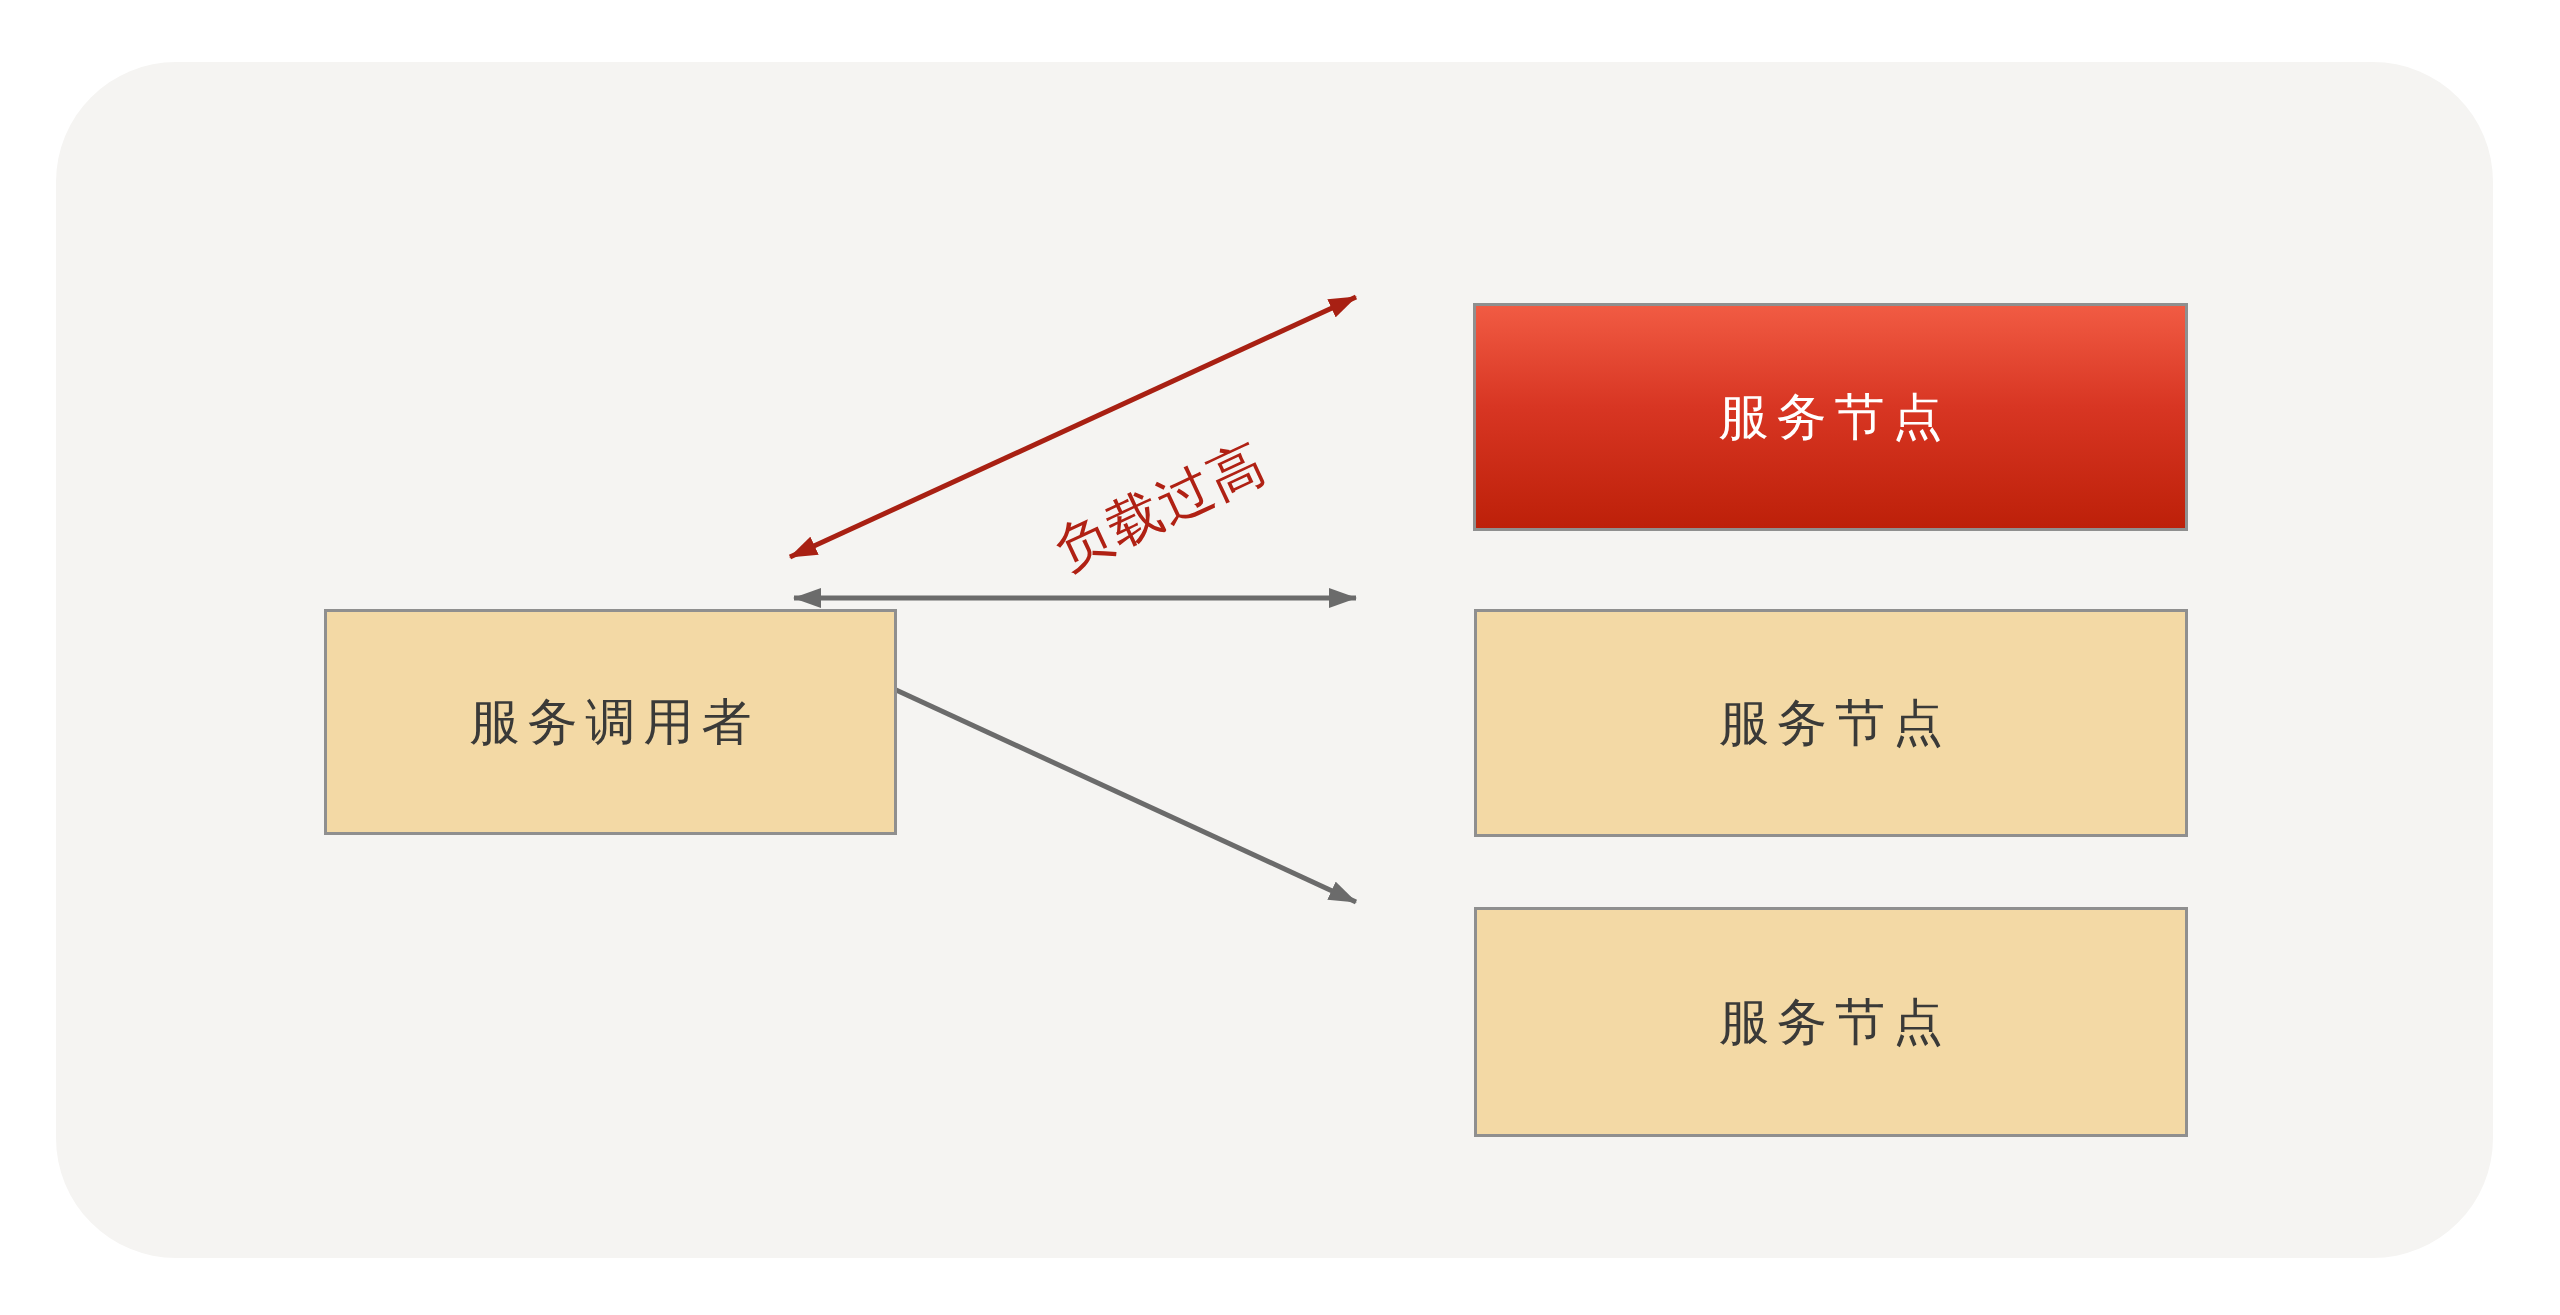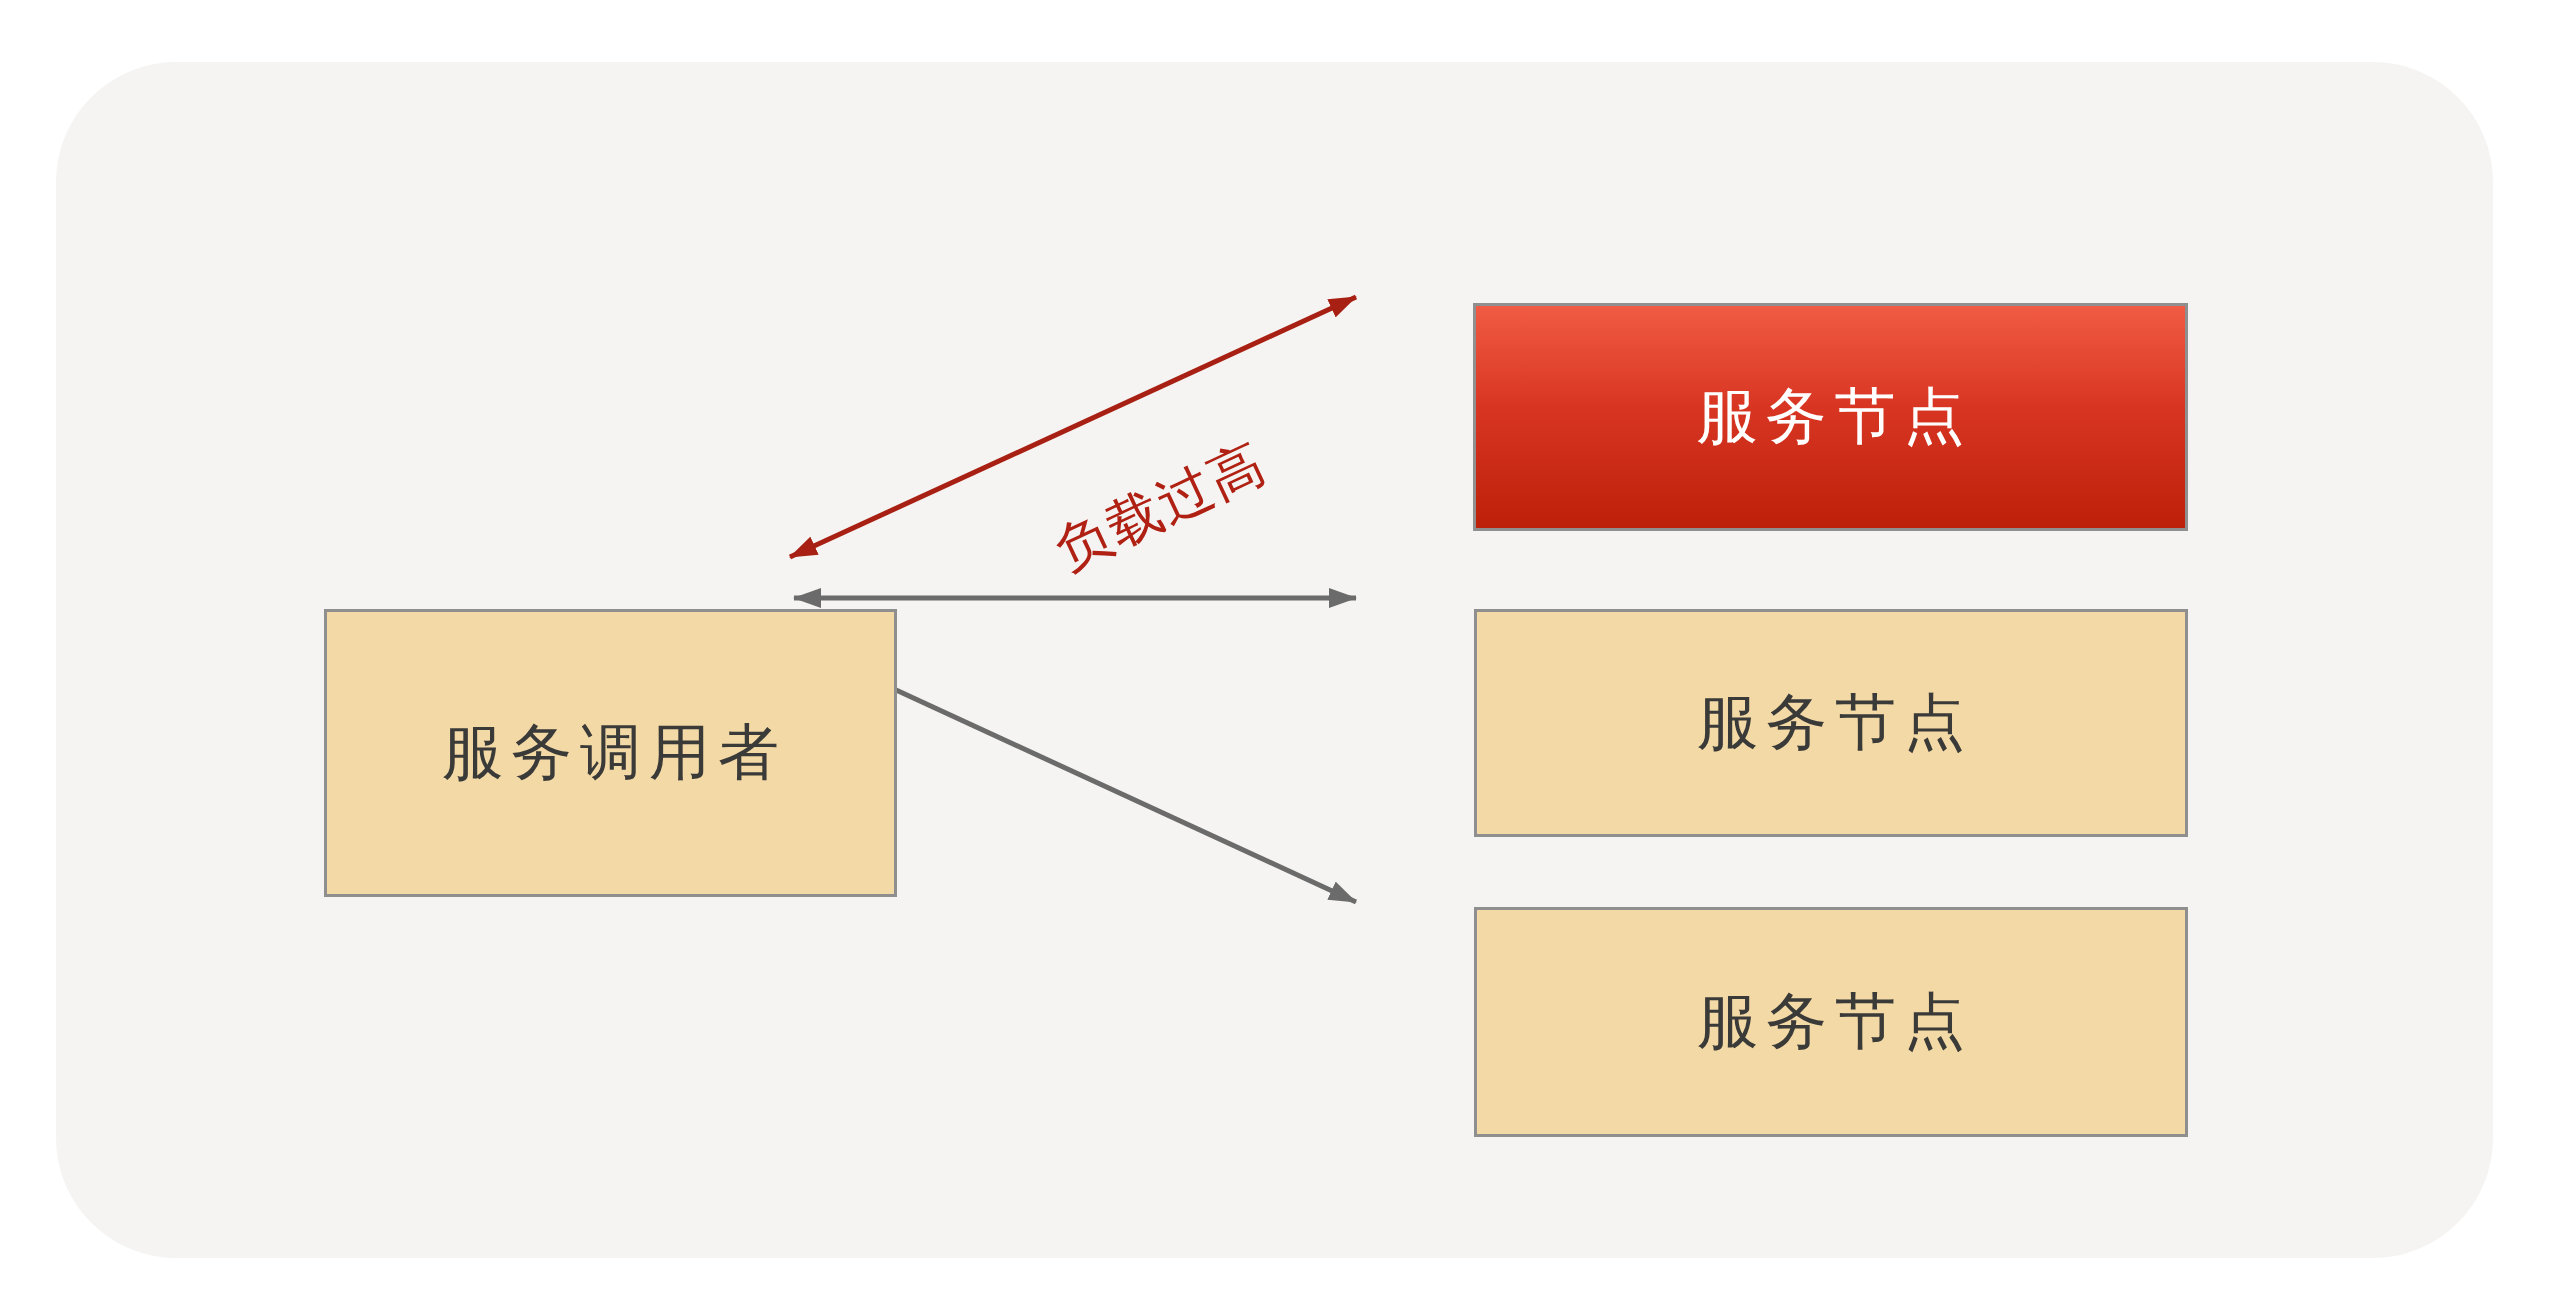--- a/index.html
+++ b/index.html
@@ -21,28 +21,28 @@
   body{font-family:"Liberation Sans","DejaVu Sans",sans-serif;position:relative;}
 
   .canvas{
     position:absolute;left:56px;top:62px;width:2437px;height:1196px;
     background:var(--canvas-bg);border-radius:120px;
   }
 
   .box{
     position:absolute;display:flex;align-items:center;justify-content:center;
     border:3px solid var(--node-border);
-    font-size:61px;letter-spacing:8px;text-indent:8px;color:var(--node-text);
+    font-size:50px;letter-spacing:8px;text-indent:8px;color:var(--node-text);
   }
   .tan{background:var(--node-fill);}
   .overloaded{
     background:linear-gradient(to bottom,var(--overload-top) 0%,var(--overload-mid) 45%,var(--overload-bottom) 100%);
     color:var(--overload-text);
   }
-  .caller-box{left:268px;top:547px;width:573px;height:288px;}
+  .caller-box{left:268px;top:547px;width:573px;height:226px;}
   .node-1{left:1417px;top:241px;width:715px;height:228px;}
   .node-2{left:1418px;top:547px;width:714px;height:228px;}
   .node-3{left:1418px;top:845px;width:714px;height:230px;}
 
   .connectors{position:absolute;left:0;top:0;width:2560px;height:1315px;pointer-events:none;}
   .edge{stroke-width:5;fill:none;}
   .edge-gray{stroke:var(--arrow-gray);}
   .edge-red{stroke:var(--arrow-red);}
   .head-gray{fill:var(--arrow-gray);}
   .head-red{fill:var(--arrow-red);}

